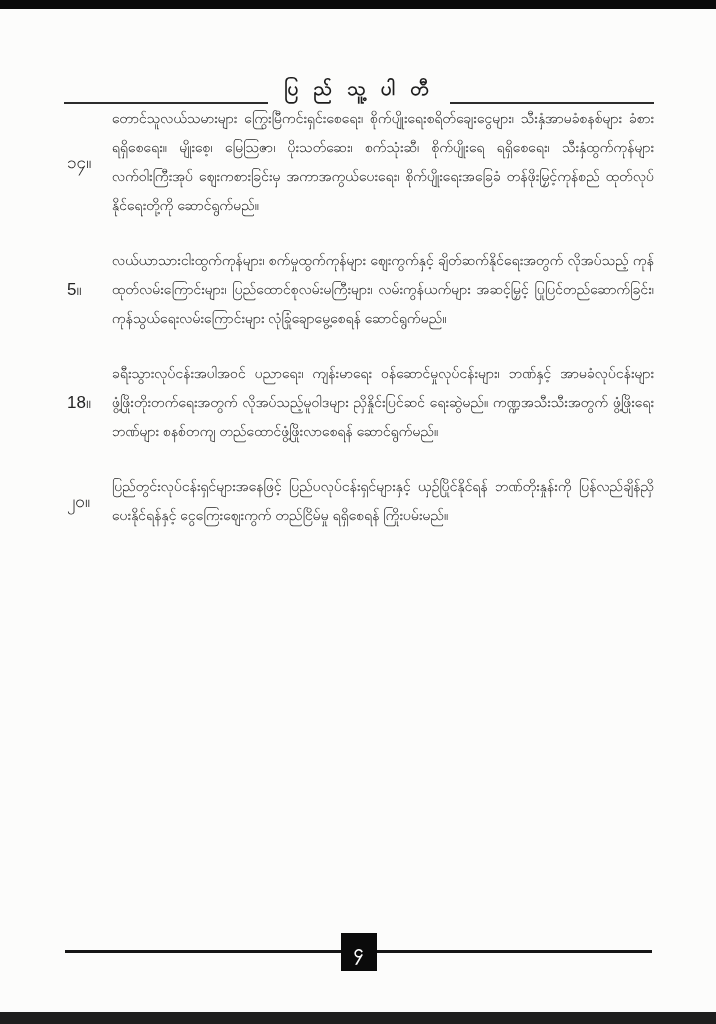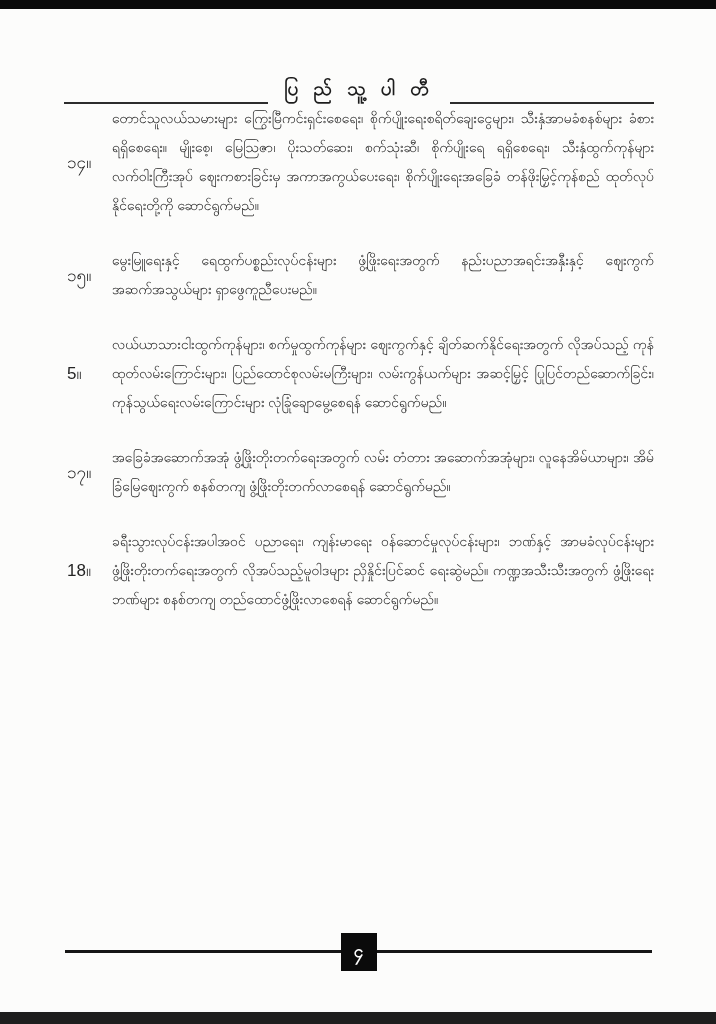--- a/index.html
+++ b/index.html
@@ -112,41 +112,37 @@
     <div class="rule"></div>
   </div>
 
   <div class="content">
 
     <div class="para">
       <div class="num">၁၄။</div>
       <div class="body">တောင်သူလယ်သမားများ ကြွေးမြီကင်းရှင်းစေရေး၊ စိုက်ပျိုးရေးစရိတ်ချေးငွေများ၊ သီးနှံအာမခံစနစ်များ ခံစားရရှိစေရေး။ မျိုးစေ့၊ မြေဩဇာ၊ ပိုးသတ်ဆေး၊ စက်သုံးဆီ၊ စိုက်ပျိုးရေ ရရှိစေရေး၊ သီးနှံထွက်ကုန်များ လက်ဝါးကြီးအုပ် ဈေးကစားခြင်းမှ အကာအကွယ်ပေးရေး၊ စိုက်ပျိုးရေးအခြေခံ တန်ဖိုးမြှင့်ကုန်စည် ထုတ်လုပ်နိုင်ရေးတို့ကို ဆောင်ရွက်မည်။</div>
     </div>
 
-    <div class="para">
-      <div class="num">၁၅။</div>
-      <div class="body">မွေးမြူရေးနှင့် ရေထွက်ပစ္စည်းလုပ်ငန်းများ ဖွံ့ဖြိုးရေးအတွက် နည်းပညာအရင်းအနှီးနှင့် ဈေးကွက်အဆက်အသွယ်များ ရှာဖွေကူညီပေးမည်။</div>
-    </div>
 
     <div class="para">
       <div class="num">5။</div>
       <div class="body">လယ်ယာသားငါးထွက်ကုန်များ၊ စက်မှုထွက်ကုန်များ ဈေးကွက်နှင့် ချိတ်ဆက်နိုင်ရေးအတွက် လိုအပ်သည့် ကုန်ထုတ်လမ်းကြောင်းများ၊ ပြည်ထောင်စုလမ်းမကြီးများ၊ လမ်းကွန်ယက်များ အဆင့်မြှင့် ပြုပြင်တည်ဆောက်ခြင်း၊ ကုန်သွယ်ရေးလမ်းကြောင်းများ လုံခြုံချောမွေ့စေရန် ဆောင်ရွက်မည်။</div>
     </div>
 
-    <div class="para">
-      <div class="num">၁၇။</div>
-      <div class="body">အခြေခံအဆောက်အအုံ ဖွံ့ဖြိုးတိုးတက်ရေးအတွက် လမ်း တံတား အဆောက်အအုံများ၊ လူနေအိမ်ယာများ၊ အိမ်ခြံမြေဈေးကွက် စနစ်တကျ ဖွံ့ဖြိုးတိုးတက်လာစေရန် ဆောင်ရွက်မည်။</div>
-    </div>
 
 
     <div class="para">
       <div class="num">18။</div>
       <div class="body">ခရီးသွားလုပ်ငန်းအပါအဝင် ပညာရေး၊ ကျန်းမာရေး ဝန်ဆောင်မှုလုပ်ငန်းများ၊ ဘဏ်နှင့် အာမခံလုပ်ငန်းများ ဖွံ့ဖြိုးတိုးတက်ရေးအတွက် လိုအပ်သည့်မူဝါဒများ ညှိနှိုင်းပြင်ဆင် ရေးဆွဲမည်။ ကဏ္ဍအသီးသီးအတွက် ဖွံ့ဖြိုးရေးဘဏ်များ စနစ်တကျ တည်ထောင်ဖွံ့ဖြိုးလာစေရန် ဆောင်ရွက်မည်။</div>
     </div>
 
+    <div class="para">
+      <div class="num">၂၀။</div>
+      <div class="body">ပြည်တွင်းလုပ်ငန်းရှင်များအနေဖြင့် ပြည်ပလုပ်ငန်းရှင်များနှင့် ယှဉ်ပြိုင်နိုင်ရန် ဘဏ်တိုးနှုန်းကို ပြန်လည်ချိန်ညှိပေးနိုင်ရန်နှင့် ငွေကြေးဈေးကွက် တည်ငြိမ်မှု ရရှိစေရန် ကြိုးပမ်းမည်။</div>
+    </div>
 
   </div>
 
   <div class="footer">
     <div class="footer-rule"></div>
     <div class="page-num-box">
       <span>၄</span>
     </div>
   </div>
 

